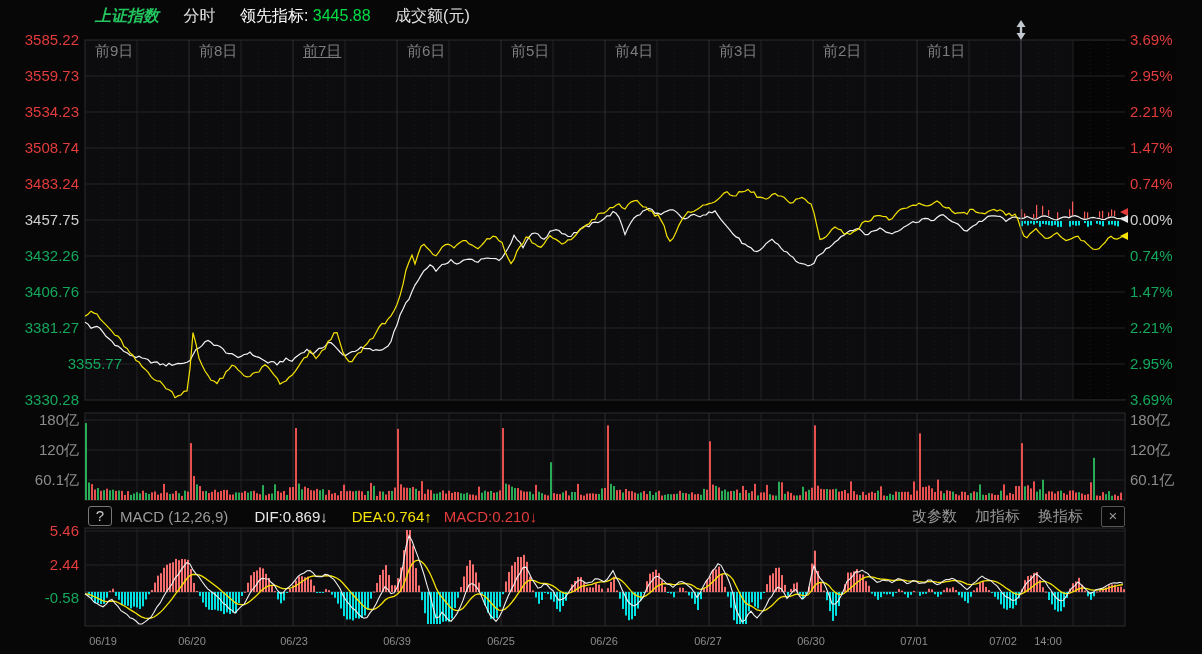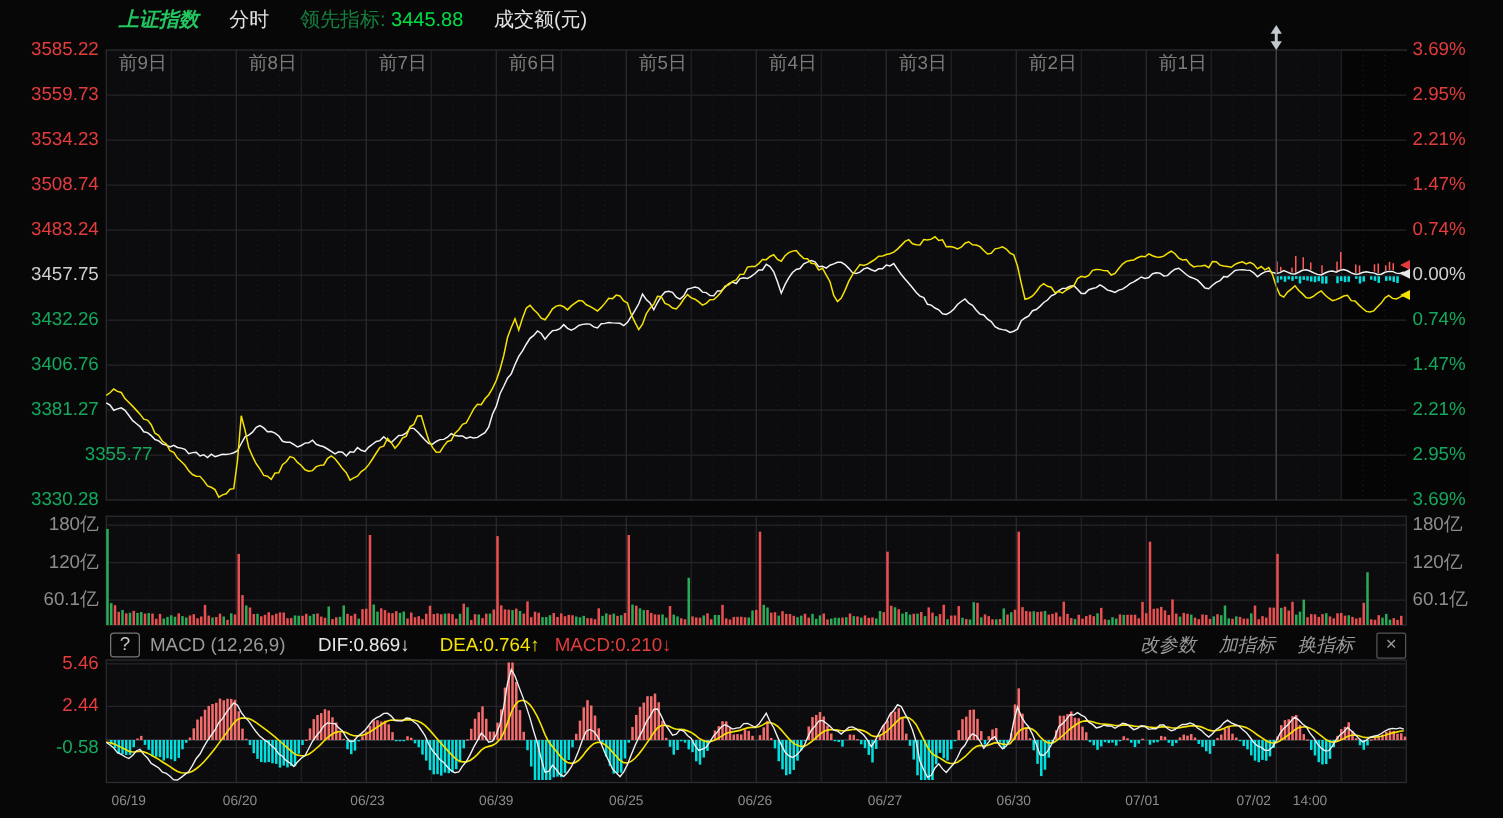--- a/index.html
+++ b/index.html
@@ -6,34 +6,34 @@
   #app{position:relative;width:1202px;height:654px;background:#070708;overflow:hidden;
        font-family:"Liberation Sans","DejaVu Sans",sans-serif;}
   .abs{position:absolute;}
   .lbl{position:absolute;font-size:15px;line-height:18px;height:18px;white-space:nowrap;}
   .red{color:#e23c3c;} .grn{color:#14a85c;} .wht{color:#cfcfcf;} .gry{color:#8c8c8c;}
   .axL{width:79px;text-align:right;}
   .axR{left:1130px;text-align:left;}
   #hdr{position:absolute;left:95px;top:6px;font-size:16px;white-space:nowrap;}
   #hdr span{margin-right:20px;}
   .hyel{color:#22c55e;font-weight:bold;font-style:italic;}
-  .hyel2{color:#15803d;margin-right:0 !important;}
+  .hyel2{color:#ffffff;margin-right:0 !important;}
   .hwht{color:#e2e2e2;}
   .hgrnv{color:#00dd45;}
   .daylbl{position:absolute;top:42px;font-size:15px;color:#7d7d7d;height:18px;line-height:18px;}
   #macdhdr{position:absolute;left:88px;top:505px;width:1037px;height:22px;font-size:15px;
            display:flex;align-items:center;white-space:nowrap;color:#9a9a9a;}
   .helpbox{display:inline-block;width:22px;height:18px;line-height:18px;text-align:center;
            border:1px solid #777;border-radius:3px;color:#c9c9c9;margin-right:8px;}
   .mtitle{color:#9a9a9a;margin-right:26px;}
   .mdif{color:#e8e8e8;margin-right:24px;}
   .mdea{color:#f5e203;margin-right:12px;}
   .mmacd{color:#e23c3c;}
   .mspacer{flex:1;}
-  .mmenu{color:#9a9a9a;margin-right:18px;cursor:default;font-style:italic;}
+  .mmenu{color:#9a9a9a;margin-right:18px;cursor:default;}
   .closebox{display:inline-block;width:22px;height:19px;line-height:18px;text-align:center;
             border:1px solid #555;border-radius:2px;color:#9a9a9a;font-size:15px;}
   .datelbl{position:absolute;top:632px;font-size:11px;color:#8c8c8c;height:18px;line-height:18px;transform:translateX(-50%);}
 </style>
 </head>
 <body>
 
 <div id="app">
 
   <div id="hdr">
@@ -1017,21 +1017,21 @@
       <div class="lbl axR red" style="top: 139px;">1.47%</div>
       <div class="lbl axR red" style="top: 175px;">0.74%</div>
       <div class="lbl axR wht" style="top: 211px;">0.00%</div>
       <div class="lbl axR grn" style="top: 247px;">0.74%</div>
       <div class="lbl axR grn" style="top: 283px;">1.47%</div>
       <div class="lbl axR grn" style="top: 319px;">2.21%</div>
       <div class="lbl axR grn" style="top: 355px;">2.95%</div>
       <div class="lbl axR grn" style="top: 391px;">3.69%</div>
       <div class="daylbl" style="left: 95px;">前9日</div>
       <div class="daylbl" style="left: 199px;">前8日</div>
-      <div class="daylbl" style="left: 303px;">前7日</div>
+      <div class="daylbl" style="left: 303px; text-decoration: underline;">前7日</div>
       <div class="daylbl" style="left: 407px;">前6日</div>
       <div class="daylbl" style="left: 511px;">前5日</div>
       <div class="daylbl" style="left: 615px;">前4日</div>
       <div class="daylbl" style="left: 719px;">前3日</div>
       <div class="daylbl" style="left: 823px;">前2日</div>
       <div class="daylbl" style="left: 927px;">前1日</div>
       <div class="lbl axL gry" style="left: 0px; top: 411px;">180亿</div>
       <div class="lbl axR gry" style="top: 411px;">180亿</div>
       <div class="lbl axL gry" style="left: 0px; top: 441px;">120亿</div>
       <div class="lbl axR gry" style="top: 441px;">120亿</div>

